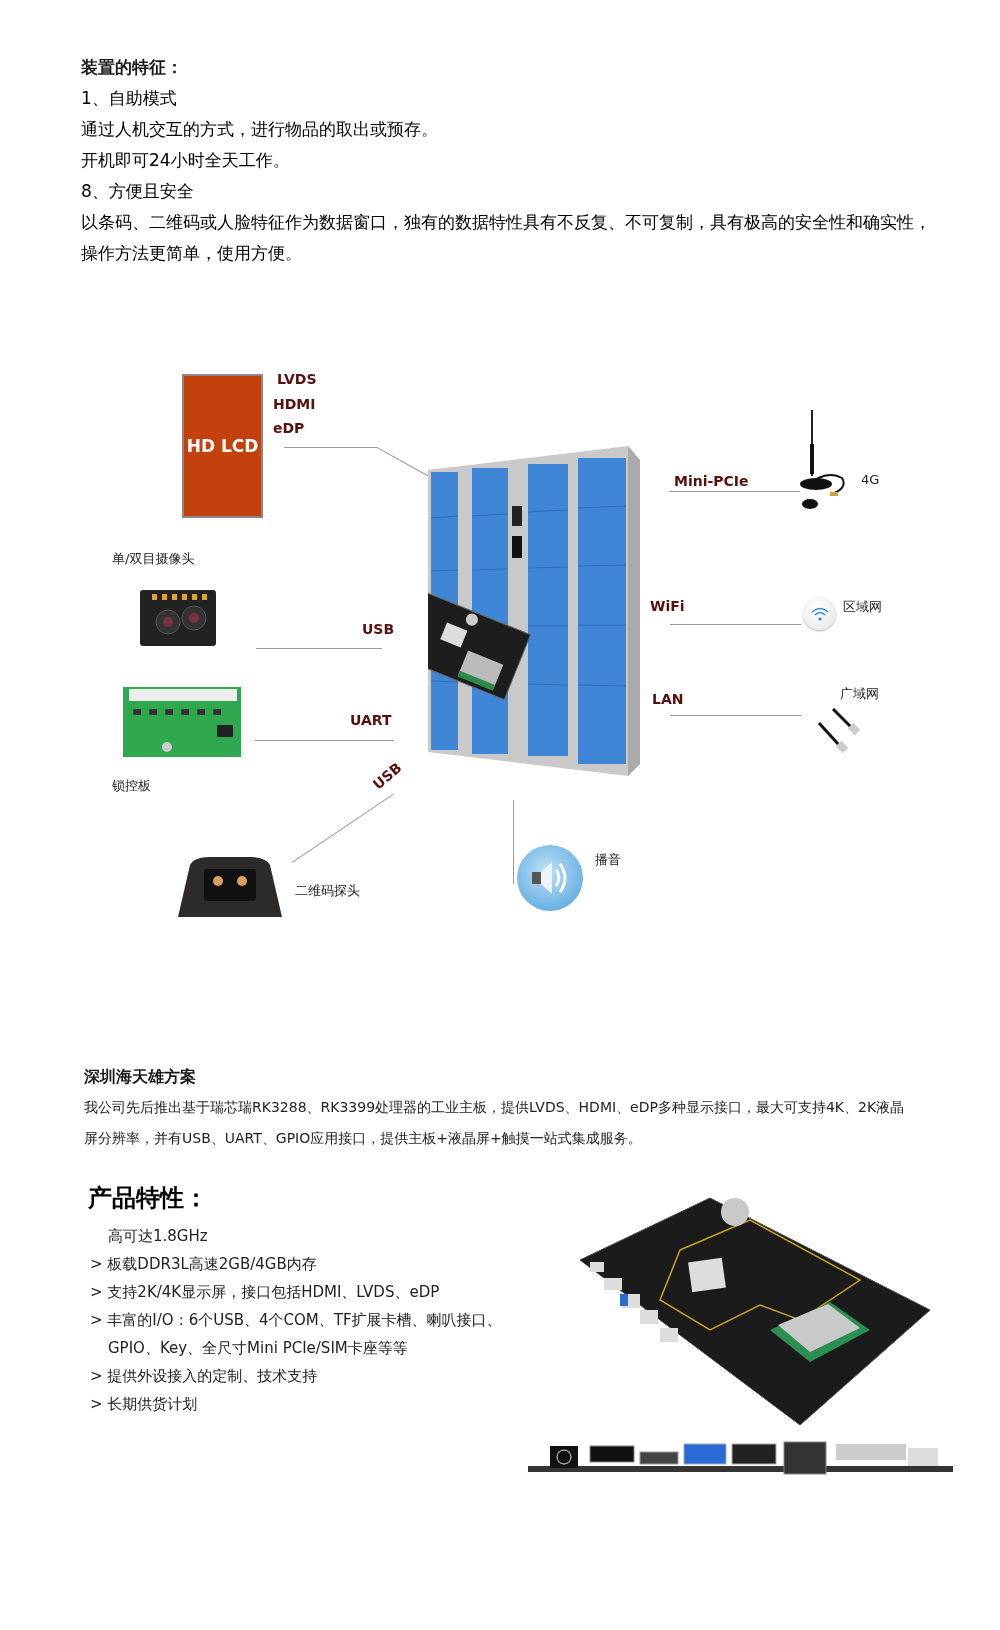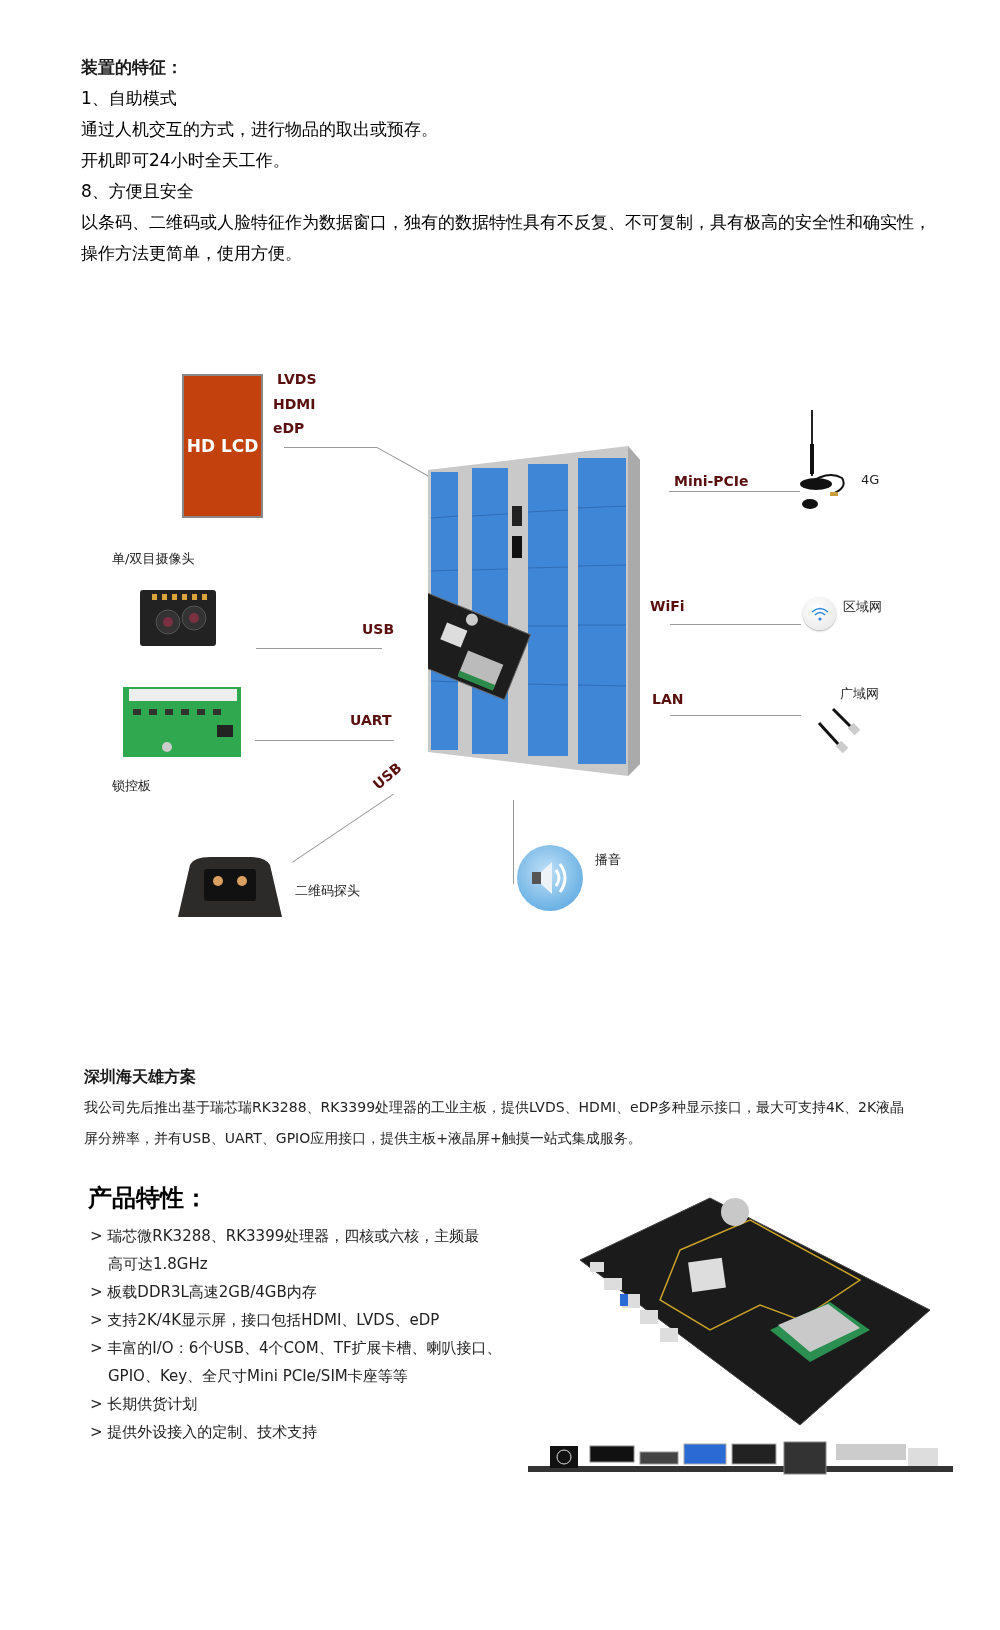--- a/index.html
+++ b/index.html
@@ -180,28 +180,27 @@
   <div class="blabel" style="left:595px;top:851px;">播音</div>
 </div>
 
 <div class="abs sec2">
   <div class="h">深圳海天雄方案</div>
   <div class="p">我公司先后推出基于瑞芯瑞RK3288、RK3399处理器的工业主板，提供LVDS、HDMI、eDP多种显示接口，最大可支持4K、2K液晶屏分辨率，并有USB、UART、GPIO应用接口，提供主板+液晶屏+触摸一站式集成服务。</div>
 </div>
 
 <div class="abs feat-title">产品特性：</div>
 <div class="abs feat-list">
-  <div class="li"><span>&gt;</span> <span>瑞芯微RK3288、RK3399处理器，四核或六核，主频最</span></div>
   <div class="li cont">高可达1.8GHz</div>
   <div class="li"><span>&gt;</span> <span>板载DDR3L高速2GB/4GB内存</span></div>
   <div class="li"><span>&gt;</span> <span>支持2K/4K显示屏，接口包括HDMI、LVDS、eDP</span></div>
   <div class="li"><span>&gt;</span> <span>丰富的I/O：6个USB、4个COM、TF扩展卡槽、喇叭接口、</span></div>
   <div class="li cont">GPIO、Key、全尺寸Mini PCIe/SIM卡座等等</div>
+  <div class="li"><span>&gt;</span> <span>提供外设接入的定制、技术支持</span></div>
   <div class="li"><span>&gt;</span> <span>长期供货计划</span></div>
-  <div class="li"><span>&gt;</span> <span>提供外设接入的定制、技术支持</span></div>
 </div>
 
 <svg class="board1" viewBox="0 0 380 250">
   <polygon points="20,70 150,8 370,120 240,235" fill="#1b1b1b" stroke="#444"></polygon>
   <polygon points="120,60 190,30 300,90 240,130 200,115 150,140 100,110" fill="none" stroke="#c9a227" stroke-width="1.5"></polygon>
   <rect x="130" y="70" width="34" height="30" fill="#ddd" transform="rotate(-8 147 85)"></rect>
   <circle cx="175" cy="22" r="14" fill="#c8c8c8"></circle>
   <polygon points="210,140 270,112 310,140 250,172" fill="#2a8f50"></polygon>
   <polygon points="218,135 268,114 300,138 250,162" fill="#c9c9c9"></polygon>
   <g fill="#ddd">

